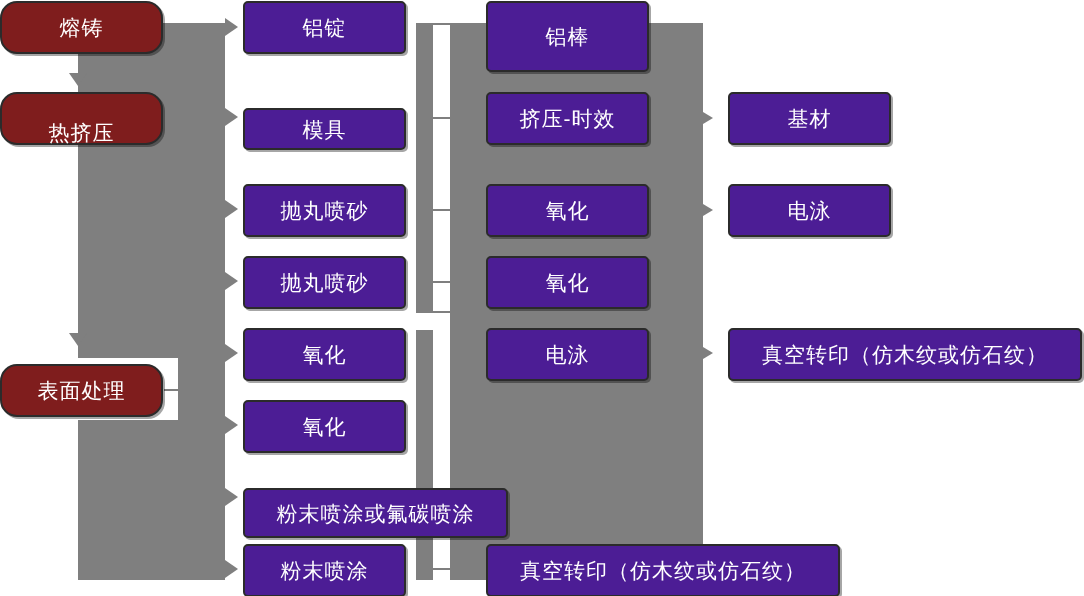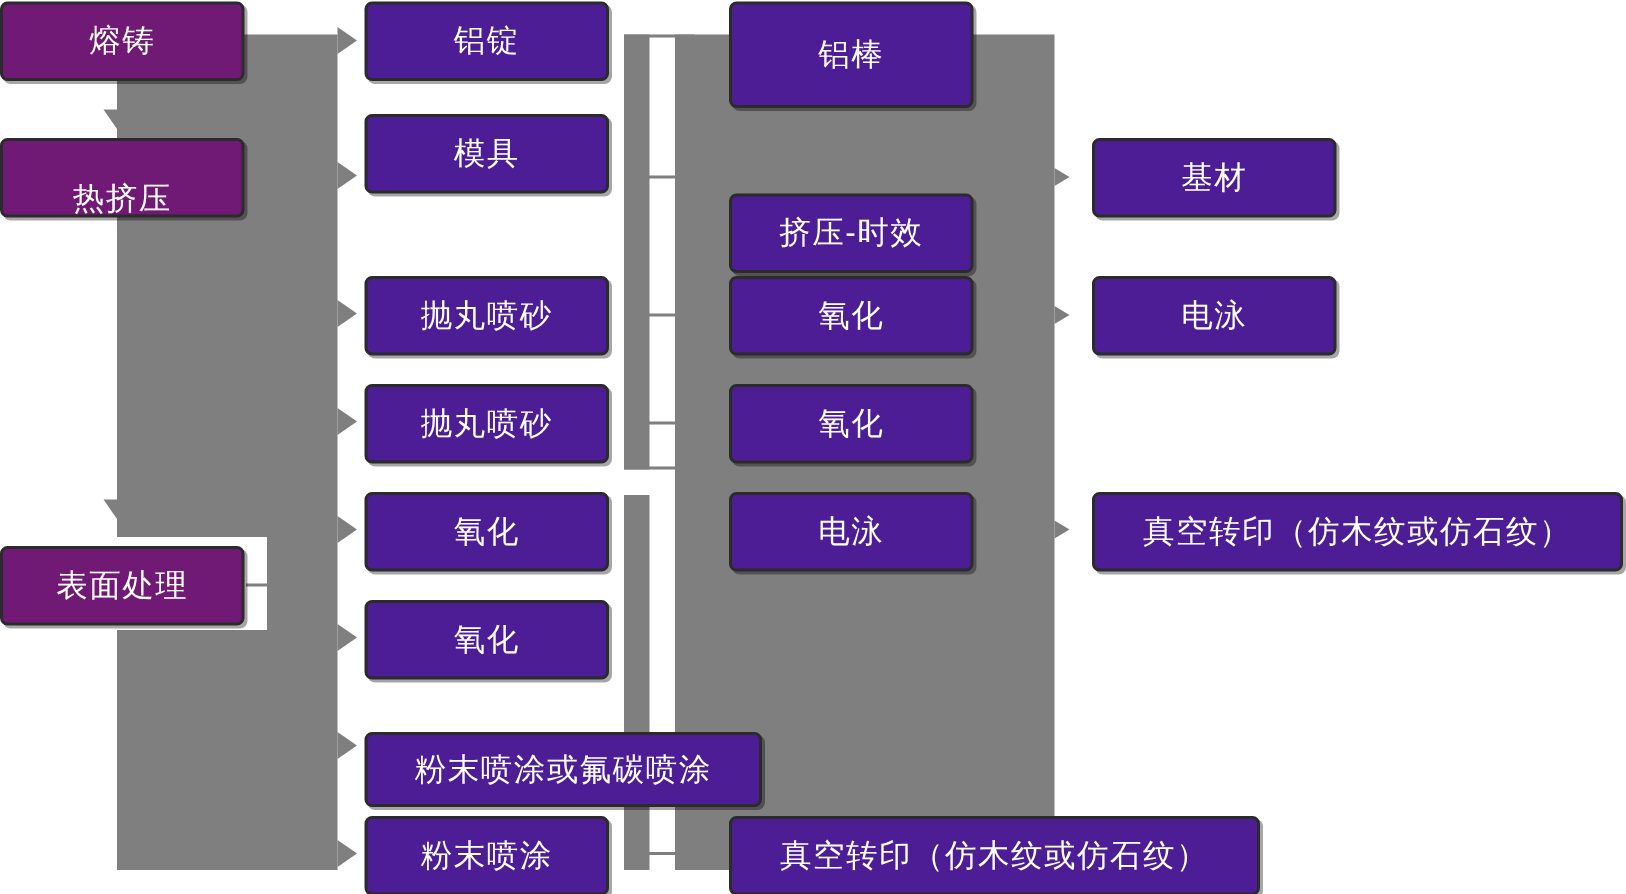--- a/index.html
+++ b/index.html
@@ -43,21 +43,21 @@
     display:flex;align-items:center;justify-content:center;
     color:#ffffff;
     border:2px solid #2b2b2b;
     border-radius:5px;
     font-size:21px;
     line-height:1;
     letter-spacing:1px;
     white-space:nowrap;
     box-shadow:2px 2px 0 rgba(0,0,0,0.35);
   }
-  .node.dark{background:#701a75;}
+  .node.dark{background:#7f1d1d;border-radius:17px;}
   .node.light{background:#4c1d95;}
 </style>
 </head>
 <body>
 
 <div id="canvas">
 
   <div class="gray" style="left:78px;top:23px;width:147px;height:557px;"></div>
 
   <div style="position:absolute;left:0px;top:0px;width:78px;height:23px;background:#ffffff;"></div>
@@ -98,21 +98,21 @@
   <div class="node dark" style="left:0px;top:92px;width:163px;height:53px;align-items:flex-end;">
     <span>热挤压</span>
   </div>
   <div class="node dark" style="left:0px;top:364px;width:163px;height:53px;">
     <span>表面处理</span>
   </div>
 
   <div class="node light" style="left:243px;top:1px;width:163px;height:53px;">
     <span>铝锭</span>
   </div>
-  <div class="node light" style="left:243px;top:76px;width:163px;height:53px;">
+  <div class="node light" style="left:243px;top:108px;width:163px;height:42px;">
     <span>模具</span>
   </div>
   <div class="node light" style="left:243px;top:184px;width:163px;height:53px;">
     <span>抛丸喷砂</span>
   </div>
   <div class="node light" style="left:243px;top:256px;width:163px;height:53px;">
     <span>抛丸喷砂</span>
   </div>
   <div class="node light" style="left:243px;top:328px;width:163px;height:53px;">
     <span>氧化</span>
@@ -123,21 +123,21 @@
   <div class="node light" style="left:243px;top:488px;width:265px;height:50px;">
     <span>粉末喷涂或氟碳喷涂</span>
   </div>
   <div class="node light" style="left:243px;top:544px;width:163px;height:53px;">
     <span>粉末喷涂</span>
   </div>
 
   <div class="node light" style="left:486px;top:1px;width:163px;height:71px;">
     <span>铝棒</span>
   </div>
-  <div class="node light" style="left:486px;top:92px;width:163px;height:53px;margin-top:37px;">
+  <div class="node light" style="left:486px;top:92px;width:163px;height:53px;">
     <span>挤压-时效</span>
   </div>
   <div class="node light" style="left:486px;top:184px;width:163px;height:53px;">
     <span>氧化</span>
   </div>
   <div class="node light" style="left:486px;top:256px;width:163px;height:53px;">
     <span>氧化</span>
   </div>
   <div class="node light" style="left:486px;top:328px;width:163px;height:53px;">
     <span>电泳</span>

